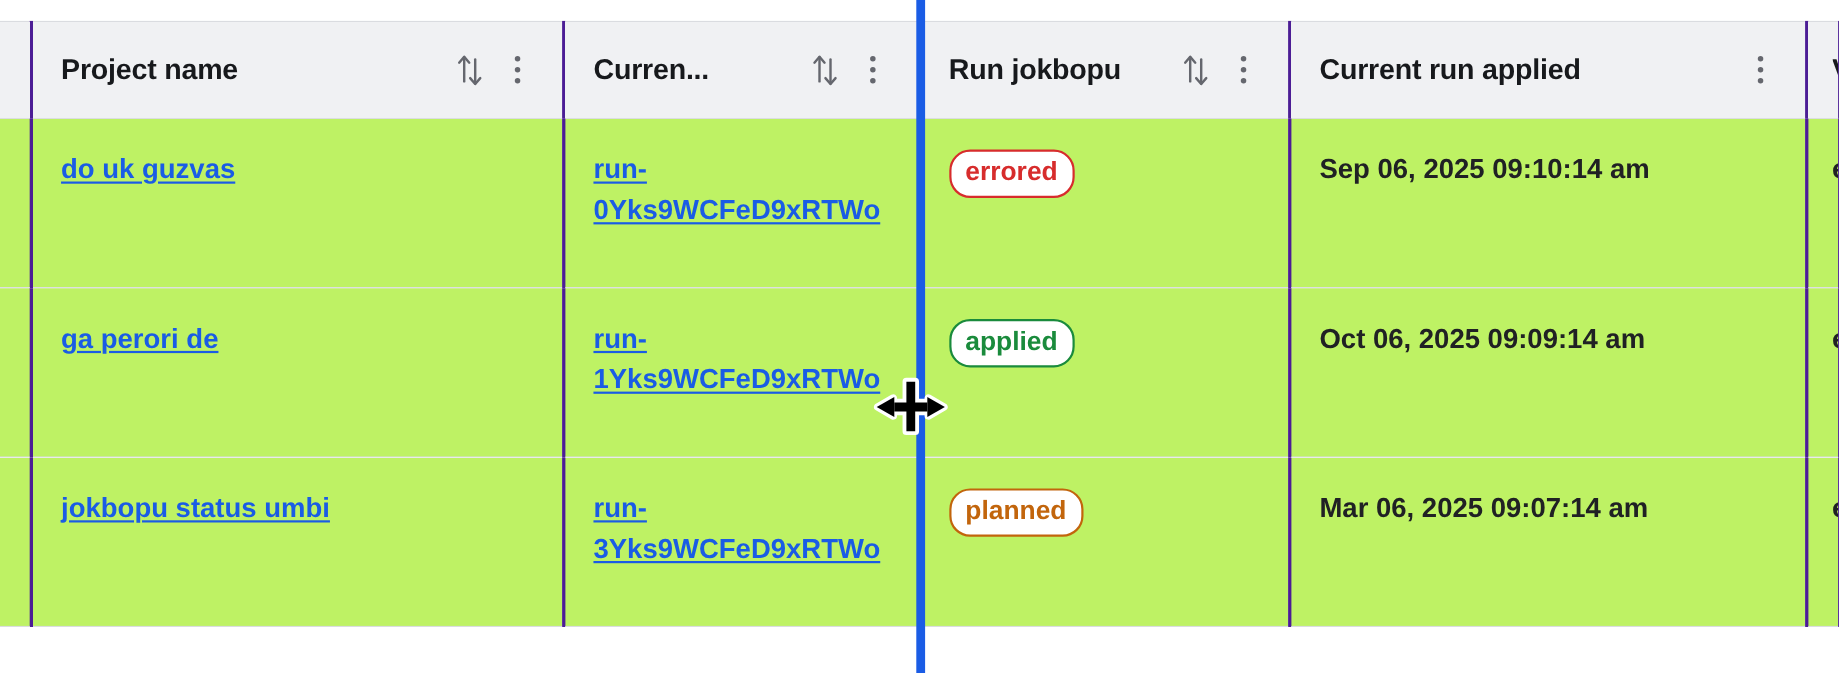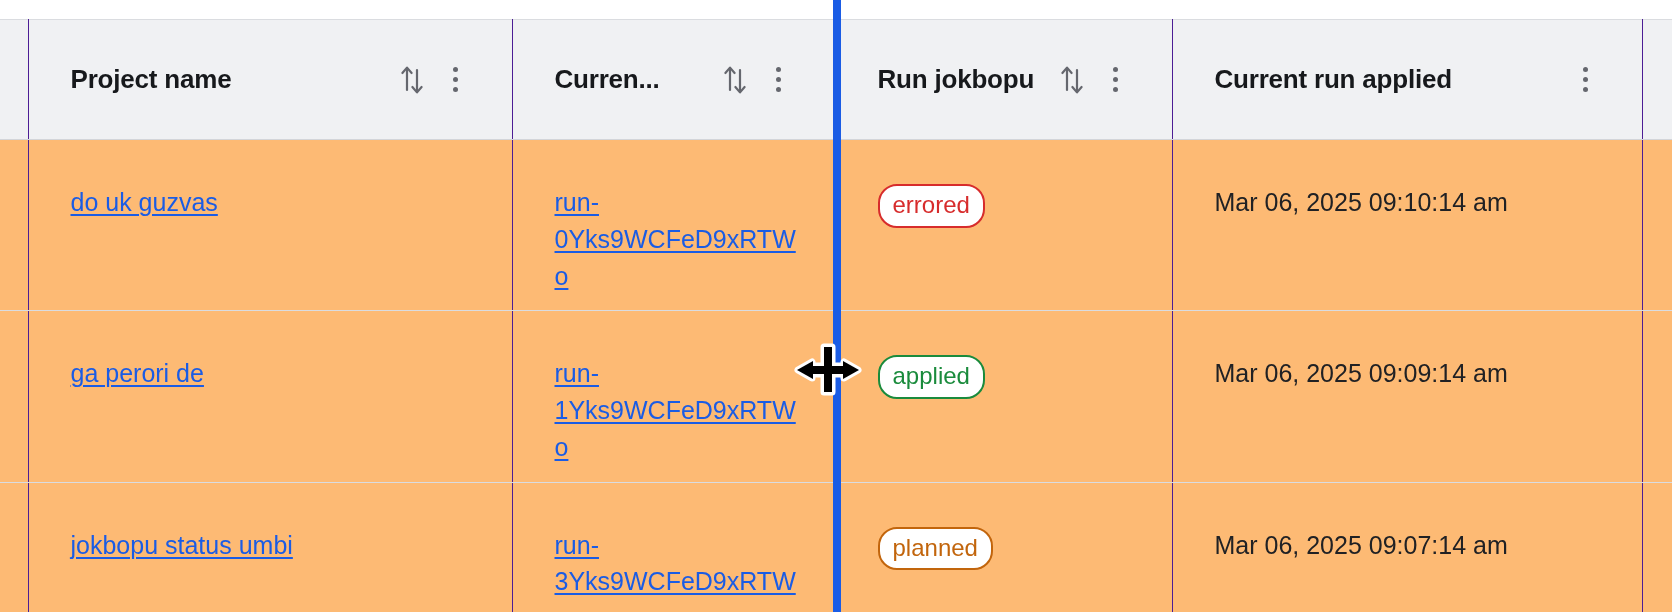--- a/index.html
+++ b/index.html
@@ -12,22 +12,22 @@
 
   
   #top-gap{position:absolute;left:0;top:0;width:1672px;height:19px;background:#ffffff;}
 
   
   #grid{
     position:absolute;left:0;top:19px;width:1672px;
     border-collapse:collapse;table-layout:fixed;
   }
   #grid th,#grid td{
-    padding:16px;margin:16px;vertical-align:top;
-    border-right:1px solid #4c1d95;
+    padding:0;margin:16px;vertical-align:top;
+    border-right:3px solid #4c1d95;
     border-bottom:1px solid #DADCE0;
     box-sizing:border-box;
     overflow:hidden;
   }
   
   #grid thead th{
     background:#F0F1F3;
     height:87px;
     border-top:1px solid #DADCE0;
     border-bottom:1px solid #D3D5D9;
@@ -53,21 +53,21 @@
     width:44px;height:44px;display:flex;flex-direction:column;
     align-items:center;justify-content:center;gap:5px;flex:0 0 auto;
   }
   .kebab i{display:block;width:5px;height:5px;border-radius:50%;background:#65676E;}
 
   
   .gutter-h{background:#F0F1F3;}
   td.gutter-c{background:#ffffff;}
 
   
-  #grid tbody td{background:#fdba74;height:128px;}
+  #grid tbody td{background:#bef264;height:154px;font-weight:bold;}
   .cell{
     padding:28px 26px 0 26px;
     font-size:25px;color:#202124;line-height:1.47;
   }
   .cell.narrowpad{padding-left:26px;padding-right:10px;}
   a.link{
     color:#1A5CE5;text-decoration:underline;text-underline-offset:3px;
     text-decoration-thickness:2px;cursor:pointer;
     font-size:25px;word-break:break-word;
   }
@@ -222,40 +222,40 @@
         <td>
           <div class="cell"><a class="link">do uk guzvas</a></div>
         </td>
         <td>
           <div class="cell runcell narrowpad"><a class="link">run-0Yks9WCFeD9xRTWo</a></div>
         </td>
         <td>
           <div class="cell"><span class="chip errored">errored</span></div>
         </td>
         <td>
-          <div class="cell"><span class="date">Mar 06, 2025 09:10:14 am</span></div>
+          <div class="cell"><span class="date">Sep 06, 2025 09:10:14 am</span></div>
         </td>
         <td>
           <div class="cell clip" style="padding-left:22px;padding-right:0;"><span>e</span></div>
         </td>
       </tr>
 
       <tr>
         <td class="gutter-c"></td>
         <td>
           <div class="cell"><a class="link">ga perori de</a></div>
         </td>
         <td>
           <div class="cell runcell narrowpad"><a class="link">run-1Yks9WCFeD9xRTWo</a></div>
         </td>
         <td>
           <div class="cell"><span class="chip applied">applied</span></div>
         </td>
         <td>
-          <div class="cell"><span class="date">Mar 06, 2025 09:09:14 am</span></div>
+          <div class="cell"><span class="date">Oct 06, 2025 09:09:14 am</span></div>
         </td>
         <td>
           <div class="cell clip" style="padding-left:22px;padding-right:0;"><span>e</span></div>
         </td>
       </tr>
 
 
       <tr>
         <td class="gutter-c"></td>
         <td>

